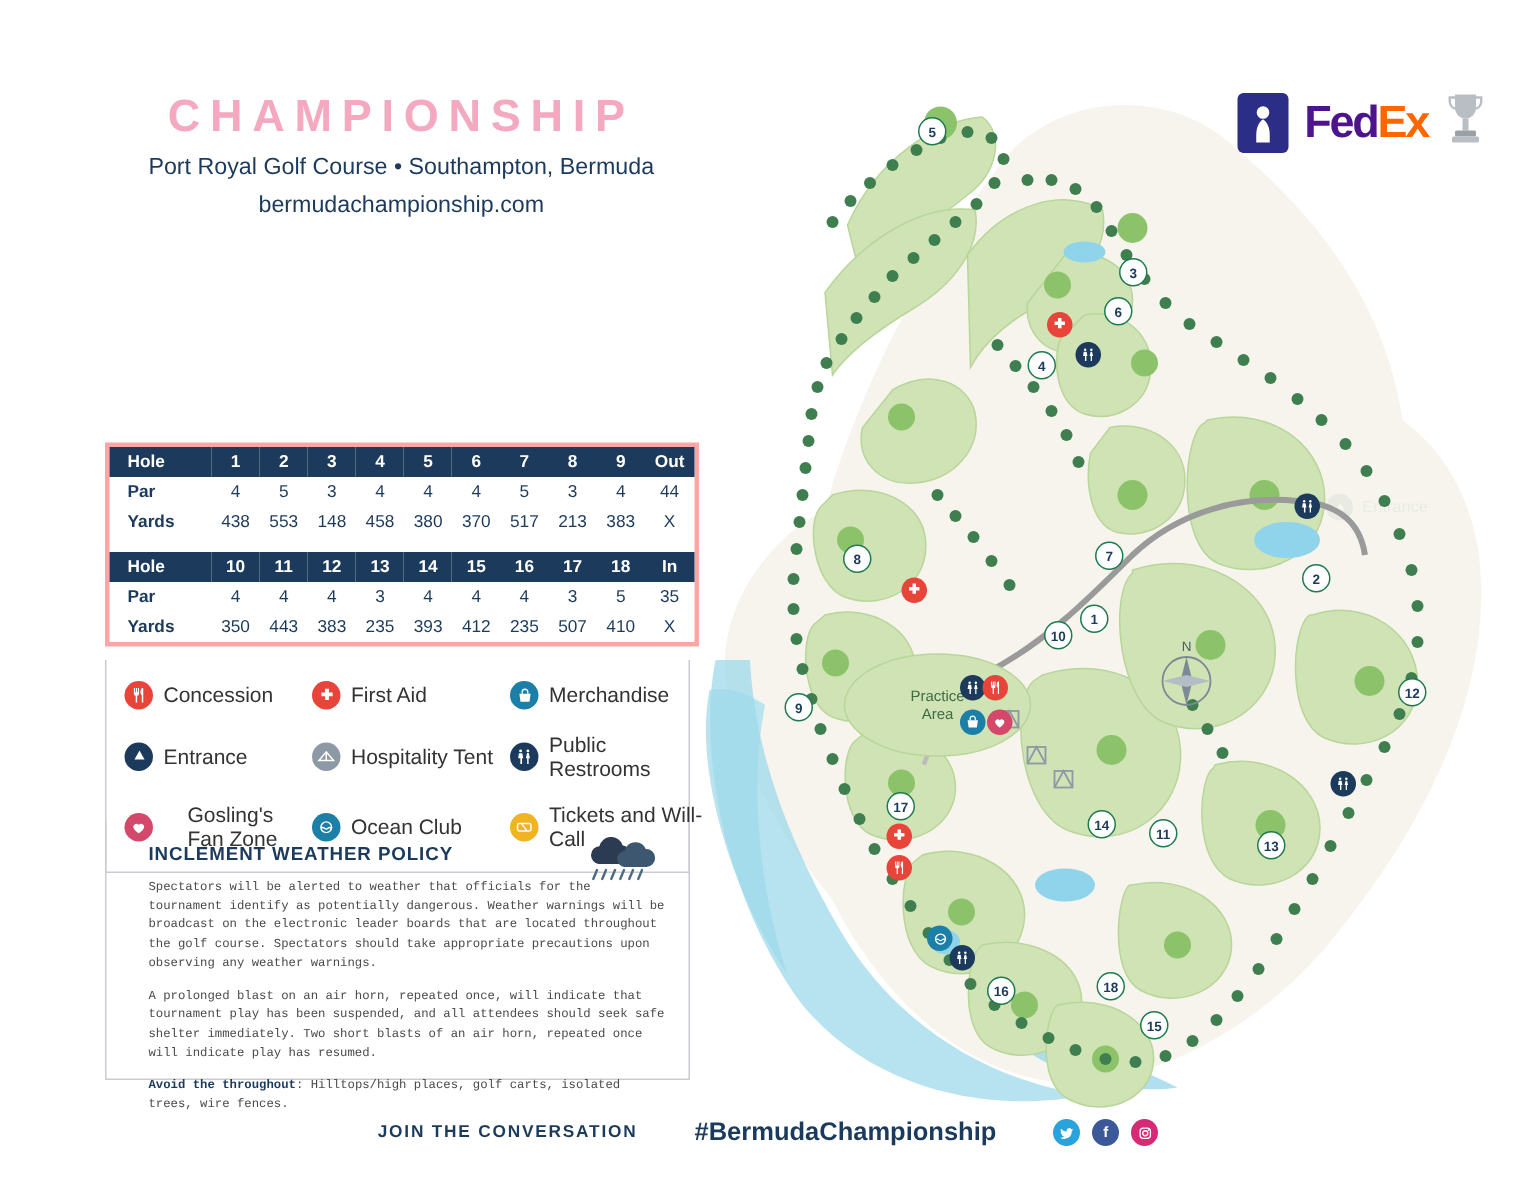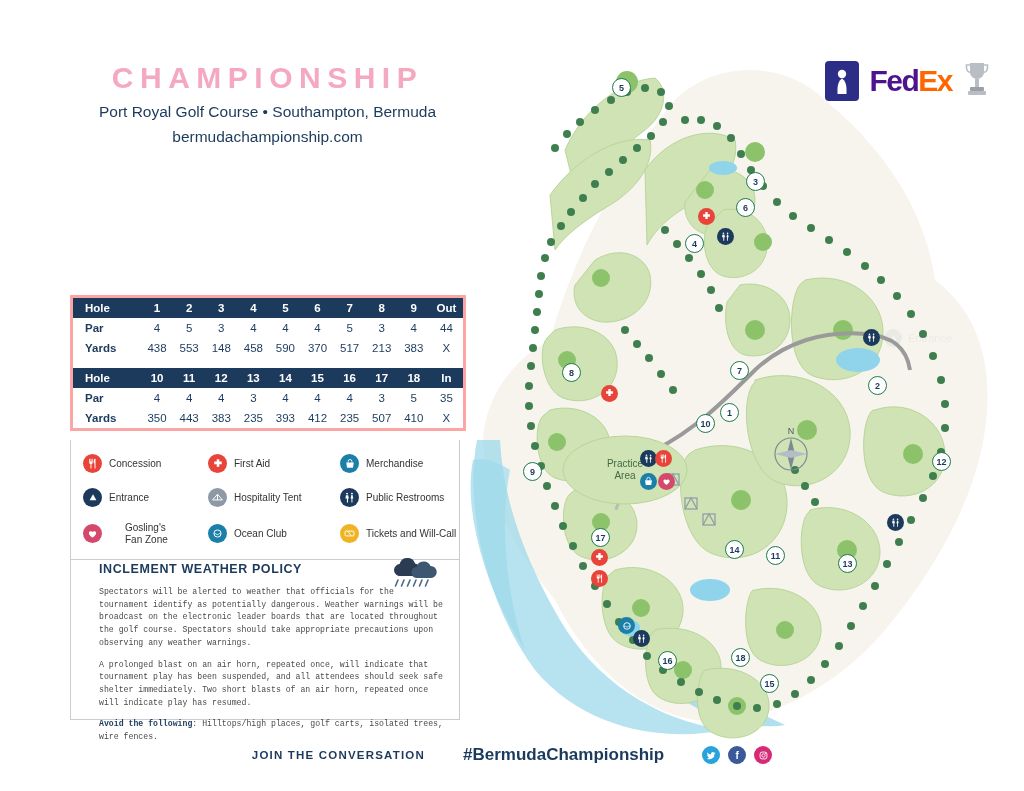--- a/index.html
+++ b/index.html
@@ -89,21 +89,21 @@
     padding:14px 0 14px 0;
     box-sizing:border-box;
   }
   .legend-grid{
     display:grid;
     grid-template-columns:125px 132px 133px;
     row-gap:15px;
     padding-left:12px;
     box-sizing:border-box;
   }
-  .leg{display:flex;align-items:center;gap:7px;font-size:10px;color:#333;}
+  .leg{display:flex;align-items:center;gap:7px;font-size:14px;color:#333;}
   .leg .glyph{
     width:19px;height:19px;border-radius:50%;
     display:flex;align-items:center;justify-content:center;
     flex:0 0 19px;
   }
   .leg .txt{line-height:1.15;}
 
   
   .weather-box{
     position:absolute;left:70px;top:548px;width:390px;height:172px;
@@ -211,21 +211,21 @@
         <td>3</td>
         <td>4</td>
         <td>44</td>
       </tr>
       <tr class="data">
         <td class="lbl">Yards</td>
         <td>438</td>
         <td>553</td>
         <td>148</td>
         <td>458</td>
-        <td>590</td>
+        <td>380</td>
         <td>370</td>
         <td>517</td>
         <td>213</td>
         <td>383</td>
         <td>X</td>
       </tr>
       <tr class="sep-row">
             <td colspan="11"></td>
           </tr>
       <tr class="hdr">
@@ -373,21 +373,21 @@
         <path d="M14 18a6 6 0 01.6-11.9A8 8 0 0130 5.5 6.5 6.5 0 0131 18z" fill="#2b3b52"></path>
         <path d="M31 20a5.5 5.5 0 01.5-10.9A7.4 7.4 0 0145.5 8 6 6 0 0146 20z" fill="#3d5770"></path>
         <g stroke="#4a6a86" stroke-width="1.6" stroke-linecap="round">
           <path d="M13 22l-2.5 6M19 22l-2.5 6M25 22l-2.5 6M31 22l-2.5 6M37 22l-2.5 6M43 22l-2.5 6"></path>
         </g>
       </svg>
     </div>
     <div class="weather-body">
       <p>Spectators will be alerted to weather that officials for the tournament identify as potentially dangerous. Weather warnings will be broadcast on the electronic leader boards that are located throughout the golf course. Spectators should take appropriate precautions upon observing any weather warnings.</p>
       <p>A prolonged blast on an air horn, repeated once, will indicate that tournament play has been suspended, and all attendees should seek safe shelter immediately. Two short blasts of an air horn, repeated once will indicate play has resumed.</p>
-      <p><b>Avoid the following</b><span>: Hilltops/high places, golf carts, isolated trees, wire fences.</span></p>
+      <p><b>Avoid the throughout</b><span>: Hilltops/high places, golf carts, isolated trees, wire fences.</span></p>
     </div>
   </div>
 
   <div class="sponsors">
     <div class="pga-logo">
       <svg width="24" height="30" viewBox="0 0 24 30">
         <circle cx="12" cy="8" r="4.2" fill="#fff"></circle>
         <path d="M12 12.5c-3 2-4.5 6-4.5 10.5v5h9v-5c0-4.5-1.5-8.5-4.5-10.5z" fill="#fff"></path>
       </svg>
     </div>

